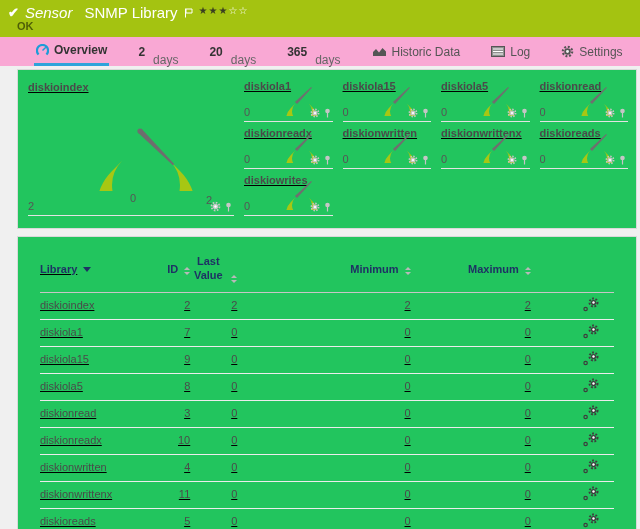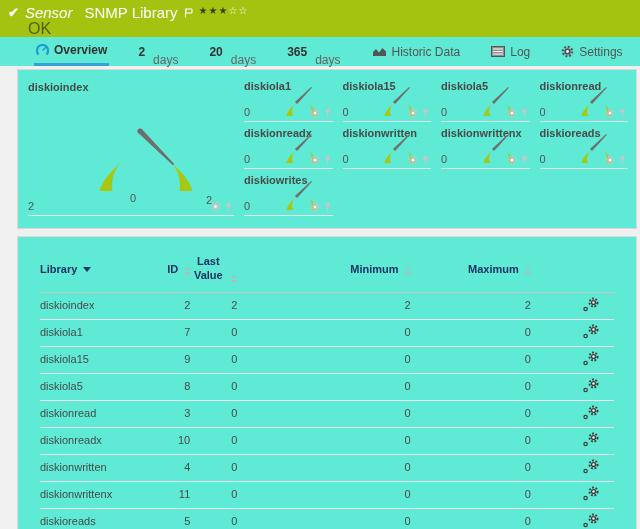--- a/index.html
+++ b/index.html
@@ -9,34 +9,34 @@
   
   .topbar { height:37px; background:#a4c311; position:relative; color:#fff; }
   .title-row { display:flex; align-items:flex-start; padding:4px 0 0 8px; gap:6px; }
   .check { font-size:13px; font-weight:bold; line-height:18px; }
   .sensor-title { font-size:15px; line-height:18px; }
   .sensor-title i { margin-right:12px; }
   .flag-wrap { margin-top:0px; }
   .stars { font-size:10px; letter-spacing:1px; margin-top:1px; }
   .stars .f { color:#3b3f20; }
   .stars .e { color:#ffffff; }
-  .status-ok { position:absolute; left:28px; top:20px; font-size:16px; font-weight:normal;
+  .status-ok { position:absolute; left:17px; top:20px; font-size:11px; font-weight:bold;
                color:rgba(25,32,0,0.62); }
 
   
-  .tabs { display:flex; height:29px; background:#5eead4; padding-left:34px; gap:27px;
+  .tabs { display:flex; height:29px; background:#f9a8d4; padding-left:34px; gap:27px;
           font-size:12px; color:#555; align-items:stretch; }
   .tab { display:flex; align-items:center; gap:5px; padding:0 2px; cursor:pointer; }
   .tab.active { font-weight:bold; color:#333; border-bottom:3px solid #2fa3da; }
   .tab-num { font-weight:bold; color:#333; }
   .tab-unit { color:#666; margin-left:3px;margin-top:17px; }
   .tab svg { display:block; }
 
   
-  .panel { background:#5eead4; border:1px solid #d9d9d9; margin:3px 3px 0 17px; }
+  .panel { background:#22c55e; border:1px solid #d9d9d9; margin:3px 3px 0 17px;text-decoration:underline; }
 
   
   .gauges { display:flex; padding:5px 8px 12px 6px; }
   .big-cell { width:206px; min-width:206px; height:141px; position:relative;
               border-bottom:1px solid #e3e3e3; margin:0 10px 0 4px; padding-top:6px; }
   .cell-label { font-size:11px; font-weight:bold; color:#4a4a4a; }
   .big-gauge-svg { position:absolute; left:58px; top:12px; }
   .scale-min { position:absolute; left:102px; top:117px; font-size:11px; color:#555; }
   .scale-max { position:absolute; left:178px; top:119px; font-size:11px; color:#555; }
   .cell-val { position:absolute; bottom:3px; left:0; font-size:11px; color:#555; }

